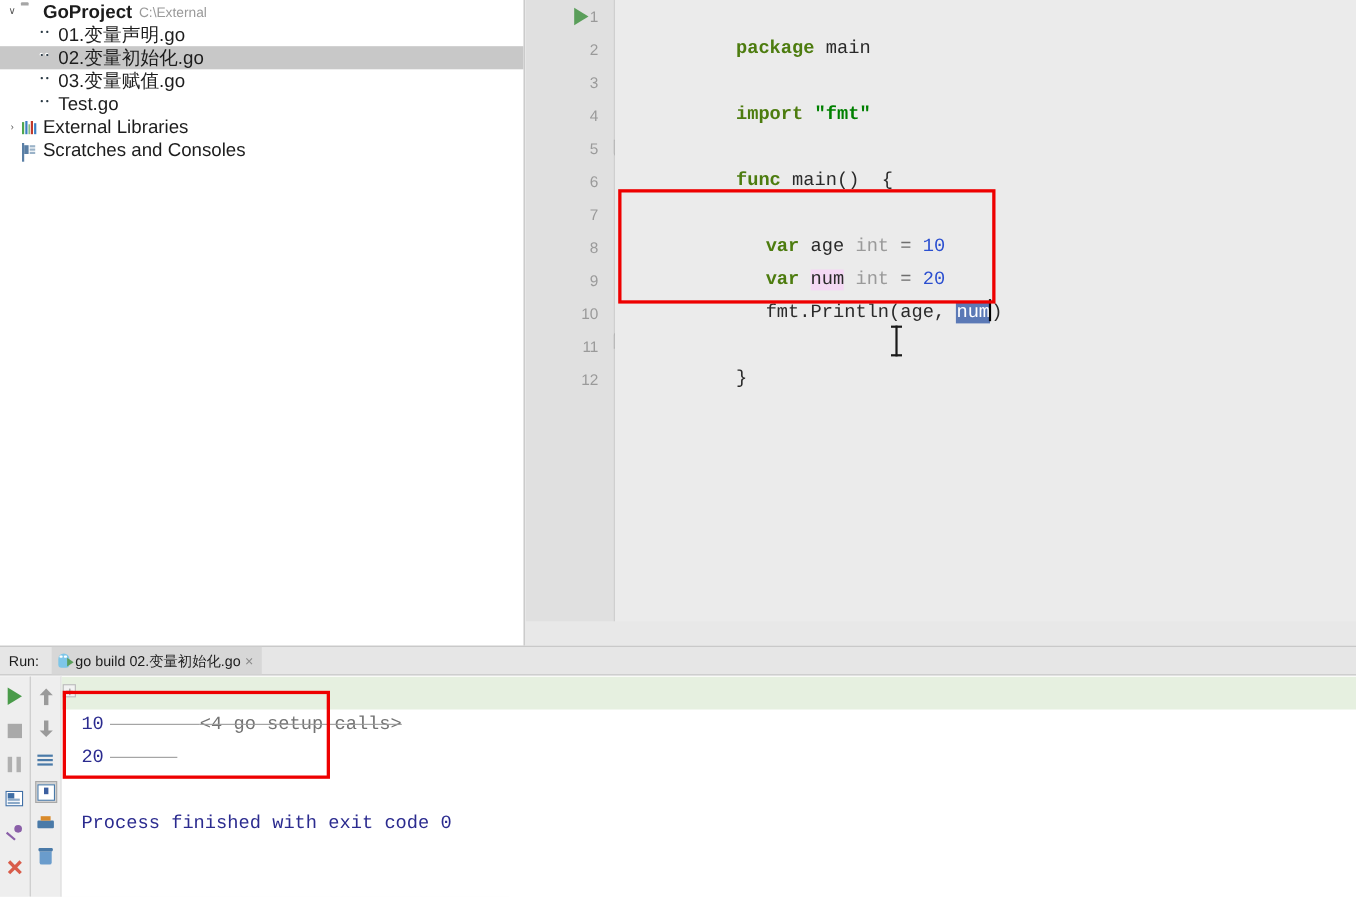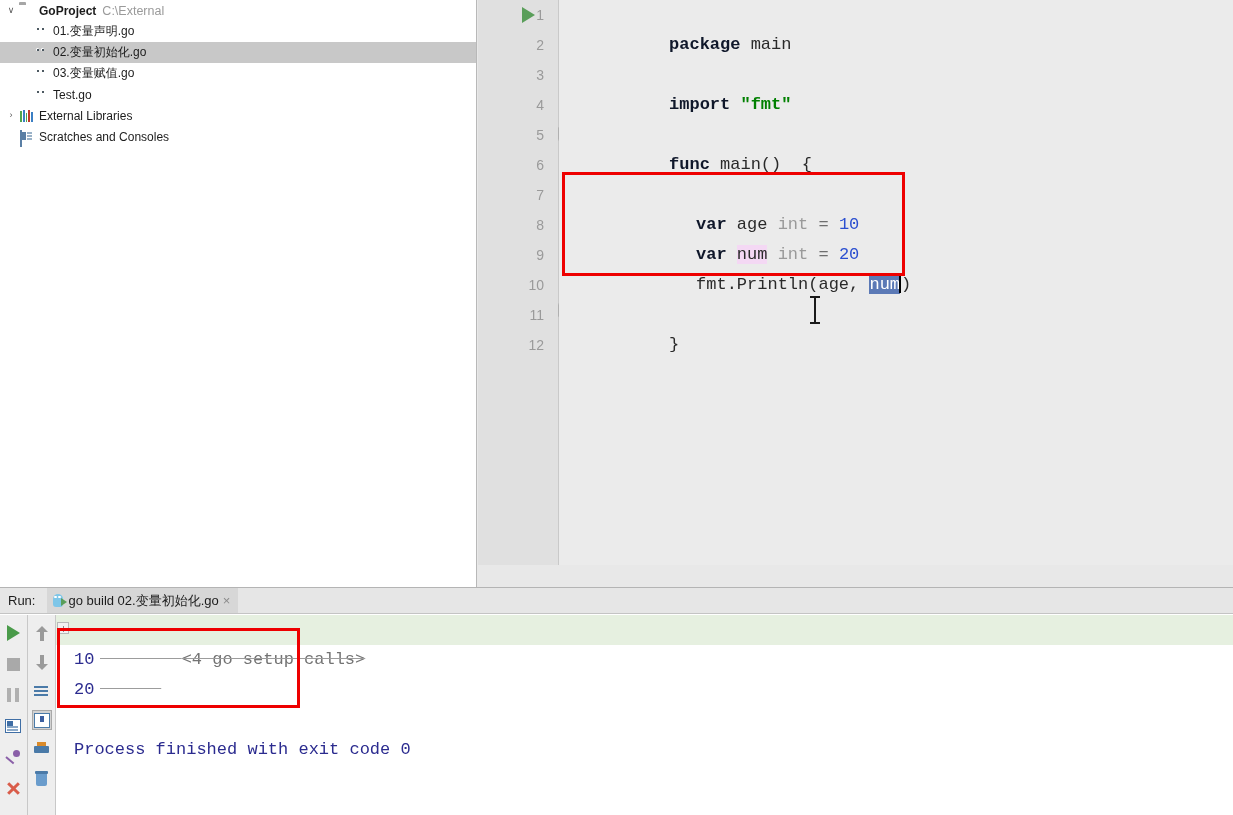--- a/index.html
+++ b/index.html
@@ -49,21 +49,21 @@
     font-size: 9px;
     line-height: 1;
   }
   .tree-arrow.blank { visibility: hidden; }
   .tree-icon {
     width: 18px; min-width: 18px;
     height: 16px;
     margin-right: 3px;
     position: relative;
   }
-  .tree-label { font-size: 12px; }
+  .tree-label { font-size: 17px; }
   .tree-label.bold { font-weight: bold; }
   .tree-sub { color: #9a9a9a; margin-left: 6px; font-size: 12.5px; }
 
   
   .ico-folder {
     width: 15px; height: 12px;
     background: #a6a6a6;
     border-radius: 1px 2px 2px 2px;
     position: relative;
     top: 2px; left: 1px;
@@ -162,21 +162,21 @@
     padding-right: 14px;
     font-family: "Liberation Sans", sans-serif;
     font-size: 14px;
     color: #9a9a9a;
   }
   .hl-row {
     position: absolute; left: 0; width: 100%;
     height: 30px;
     background: #ece8d6;
   }
-  .kw   { color: #0f172a; font-weight: bold; }
+  .kw   { color: #4d7c0f; font-weight: bold; }
   .str  { color: #008000; font-weight: bold; }
   .num  { color: #2b4fd0; }
   .plain{ color: #2a2a2a; }
   .type { color: #9a9a9a; }
   .op   { color: #6e6e6e; }
   .ident-hl { background: #f4d8f4; }
   .sel  { background: #5b79b6; color: #ffffff; }
   .caret {
     display: inline-block;
     width: 2px; height: 20px;

